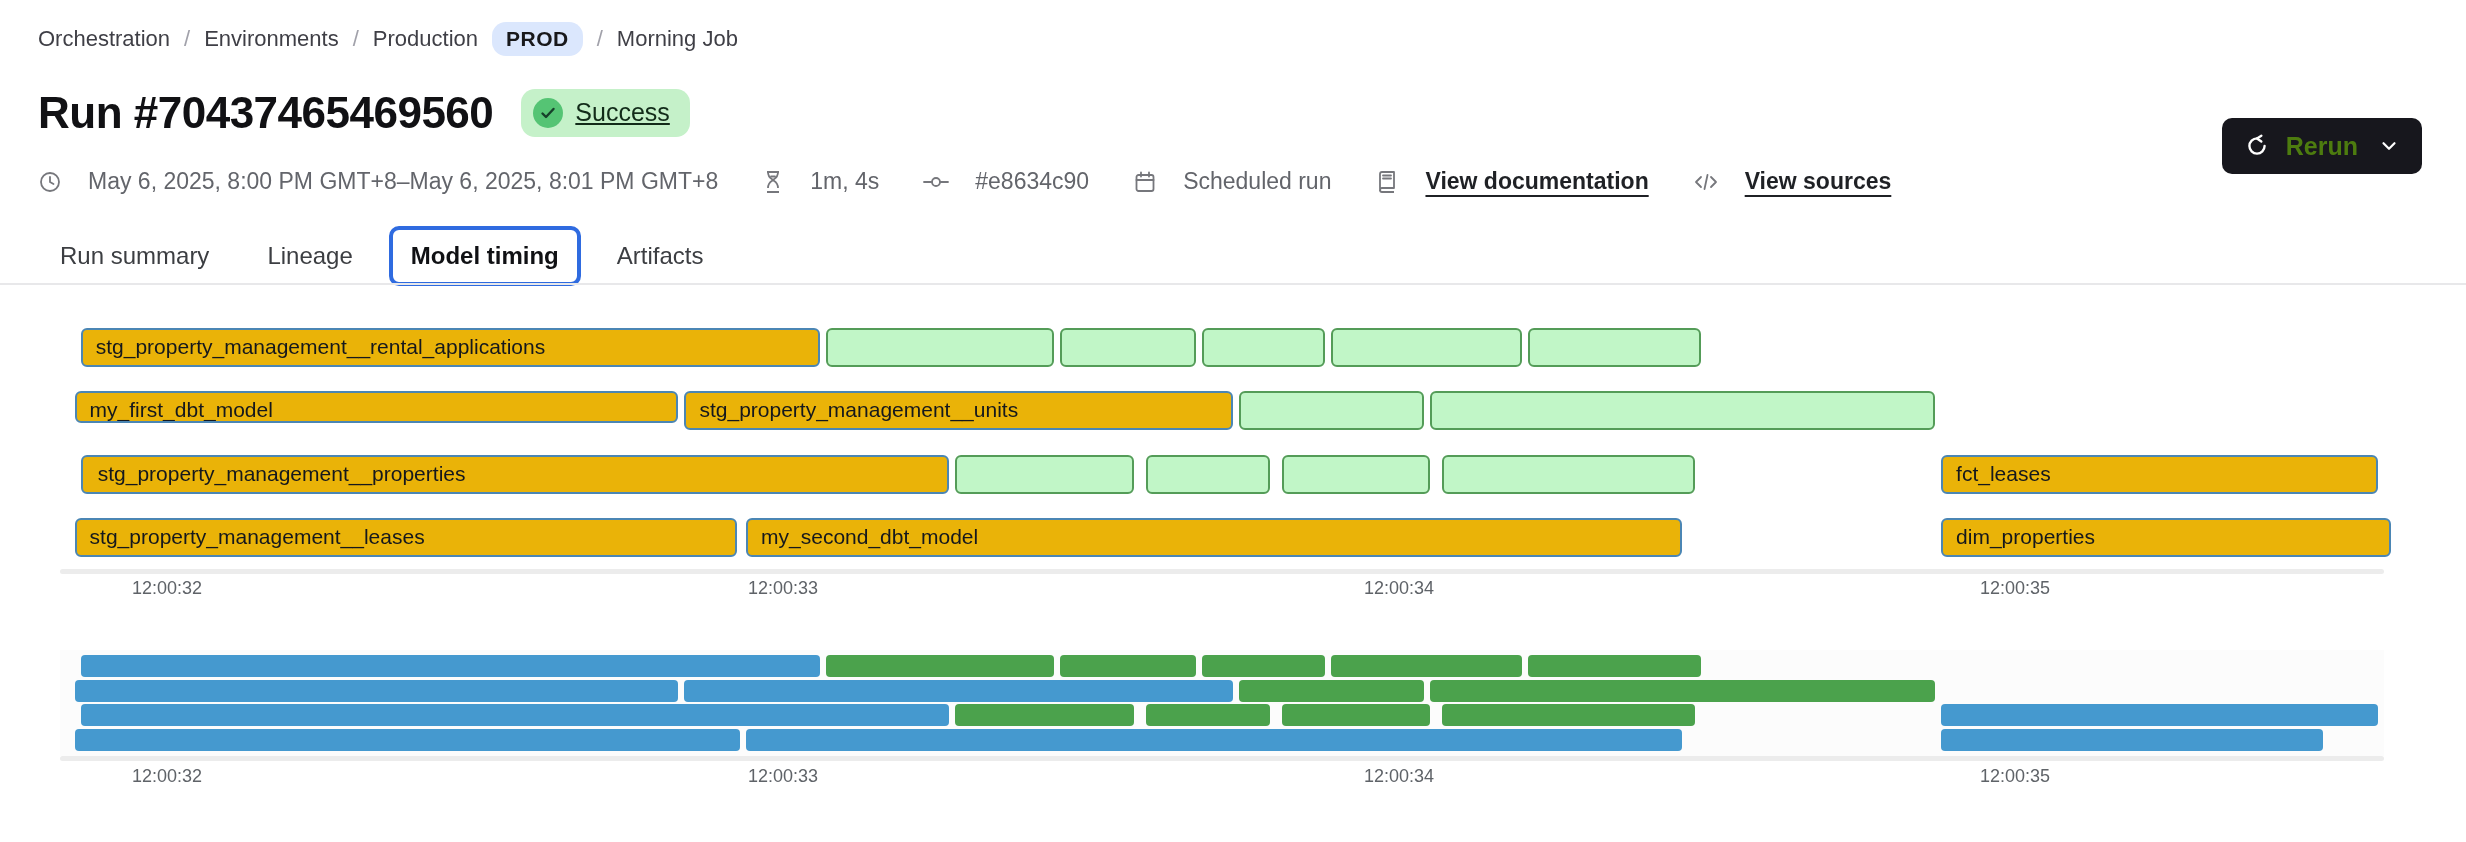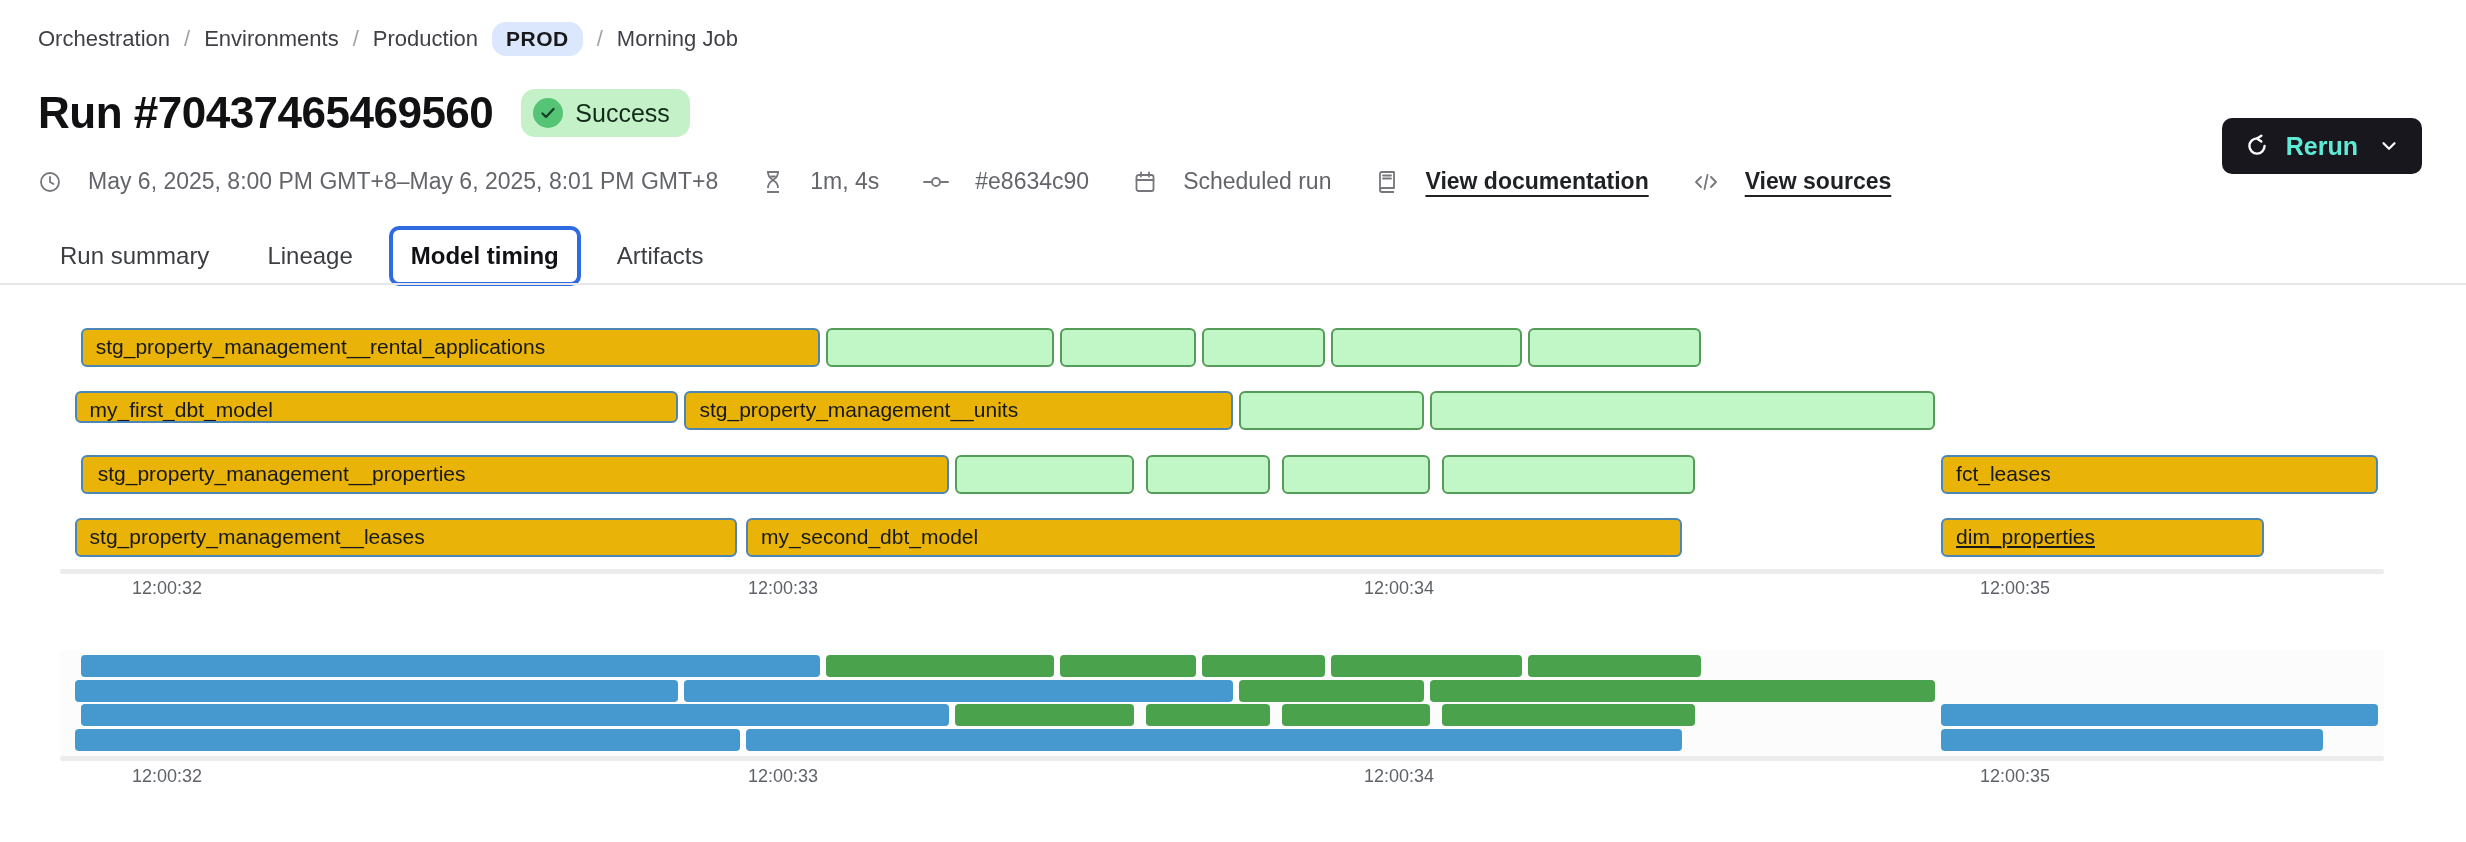--- a/index.html
+++ b/index.html
@@ -8,30 +8,30 @@
   
   .page { position:relative; width:2466px; height:842px; }
 
   .breadcrumb { position:absolute; top:22px; left:38px; display:flex; align-items:center; gap:14px; font-size:22px; color:#3f3f46; }
   .breadcrumb .crumb { cursor:pointer; }
   .breadcrumb .sep { color:#a1a1aa; }
   .env-badge { background:#dbe7fd; color:#18181b; font-weight:700; font-size:21px; padding:5px 14px; border-radius:14px; letter-spacing:0.5px; }
 
   .title-row { position:absolute; top:88px; left:38px; display:flex; align-items:center; gap:28px; }
   .run-title { font-size:44px; font-weight:700; color:#111114; letter-spacing:-0.5px; }
-  .status-badge { display:flex; align-items:flex-end; gap:12px; background:#c5f1c9; border-radius:14px; padding:9px 20px 9px 12px; font-size:25px; font-weight:500; color:#122b19; }
+  .status-badge { display:flex; align-items:flex-start; gap:12px; background:#c5f1c9; border-radius:14px; padding:9px 20px 9px 12px; font-size:25px; font-weight:500; color:#122b19;text-decoration:underline; }
   .status-badge .circ { width:30px; height:30px; border-radius:50%; background:#55c474; display:flex; align-items:center; justify-content:center; }
 
   .meta-row { position:absolute; top:168px; left:38px; display:flex; align-items:center; gap:14px; font-size:23px; color:#63656b; }
   .meta-item { display:flex; align-items:center; gap:26px; white-space:nowrap; }
   .meta-gap { width:16px; }
   .meta-link { color:#1f2125; font-weight:700; text-decoration:underline; text-underline-offset:6px; text-decoration-thickness:2px; cursor:pointer; }
   .meta-icon { color:#76777c; display:inline-flex; }
 
-  .rerun-btn { position:absolute; top:118px; right:44px; height:56px; background:#17171d; color:#5eead4; border:none; border-radius:10px; display:flex; align-items:center; gap:16px; padding:0 22px; font-size:25px; font-weight:700; font-family:"Liberation Sans",sans-serif; cursor:pointer; }
+  .rerun-btn { position:absolute; top:118px; right:44px; height:56px; background:#17171d; color:#4d7c0f; border:none; border-radius:10px; display:flex; align-items:center; gap:16px; padding:0 22px; font-size:25px; font-weight:700; font-family:"Liberation Sans",sans-serif; cursor:pointer; }
 
   
   .tabs { position:absolute; top:226px; left:38px; display:flex; align-items:center; gap:14px; font-size:24px; }
   .tab { padding:12px 18px; color:#3c3e42; cursor:pointer; border:4px solid transparent; border-radius:10px; white-space:nowrap; }
   .tab.active { color:#101114; font-weight:700; border-color:#2f6be0; background:#fff; }
   .tabs-divider { position:absolute; top:283px; left:0; width:2466px; height:2px; background:#e8e8ea; }
 
   
   .chart { position:absolute; top:300px; left:0; width:2466px; height:542px; }
   .bar { position:absolute; border-radius:6px; overflow:hidden; white-space:nowrap; font-size:21px; color:#15181d; cursor:pointer; }
@@ -172,21 +172,21 @@
       <div class="bar green" style="left: 1238.84px; width: 184.8px; top: 91px; height: 39px;"></div>
       <div class="bar green" style="left: 1429.8px; width: 505.12px; top: 91px; height: 39px;"></div>
       <div class="bar blue" style="left: 80.76px; width: 868.56px; top: 155px; height: 39px; padding-left: 15px;">stg_property_management__properties</div>
       <div class="bar green" style="left: 955.48px; width: 178.64px; top: 155px; height: 39px;"></div>
       <div class="bar green" style="left: 1146.44px; width: 123.2px; top: 155px; height: 39px;"></div>
       <div class="bar green" style="left: 1281.96px; width: 147.84px; top: 155px; height: 39px;"></div>
       <div class="bar green" style="left: 1442.12px; width: 252.56px; top: 155px; height: 39px;"></div>
       <div class="bar blue" style="left: 1941.08px; width: 437.36px; top: 155px; height: 39px;">fct_leases</div>
       <div class="bar blue" style="left: 74.6px; width: 662px; top: 218px; height: 39px;">stg_property_management__leases</div>
       <div class="bar blue" style="left: 746.04px; width: 936.32px; top: 218px; height: 39px;">my_second_dbt_model</div>
-      <div class="bar blue" style="left: 1941.08px; width: 323px; top: 218px; height: 39px; text-decoration: underline;">dim_properties</div>
+      <div class="bar blue" style="left: 1941.08px; width: 450px; top: 218px; height: 39px;">dim_properties</div>
       <div class="mini-bar blue" style="left: 80.76px; width: 739.2px; top: 355px; height: 22px;"></div>
       <div class="mini-bar green" style="left: 826.12px; width: 227.92px; top: 355px; height: 22px;"></div>
       <div class="mini-bar green" style="left: 1060.2px; width: 135.52px; top: 355px; height: 22px;"></div>
       <div class="mini-bar green" style="left: 1201.88px; width: 123.2px; top: 355px; height: 22px;"></div>
       <div class="mini-bar green" style="left: 1331.24px; width: 190.96px; top: 355px; height: 22px;"></div>
       <div class="mini-bar green" style="left: 1528.36px; width: 172.48px; top: 355px; height: 22px;"></div>
       <div class="mini-bar blue" style="left: 74.6px; width: 603.68px; top: 380px; height: 22px;"></div>
       <div class="mini-bar blue" style="left: 684.44px; width: 548.24px; top: 380px; height: 22px;"></div>
       <div class="mini-bar green" style="left: 1238.84px; width: 184.8px; top: 380px; height: 22px;"></div>
       <div class="mini-bar green" style="left: 1429.8px; width: 505.12px; top: 380px; height: 22px;"></div>

